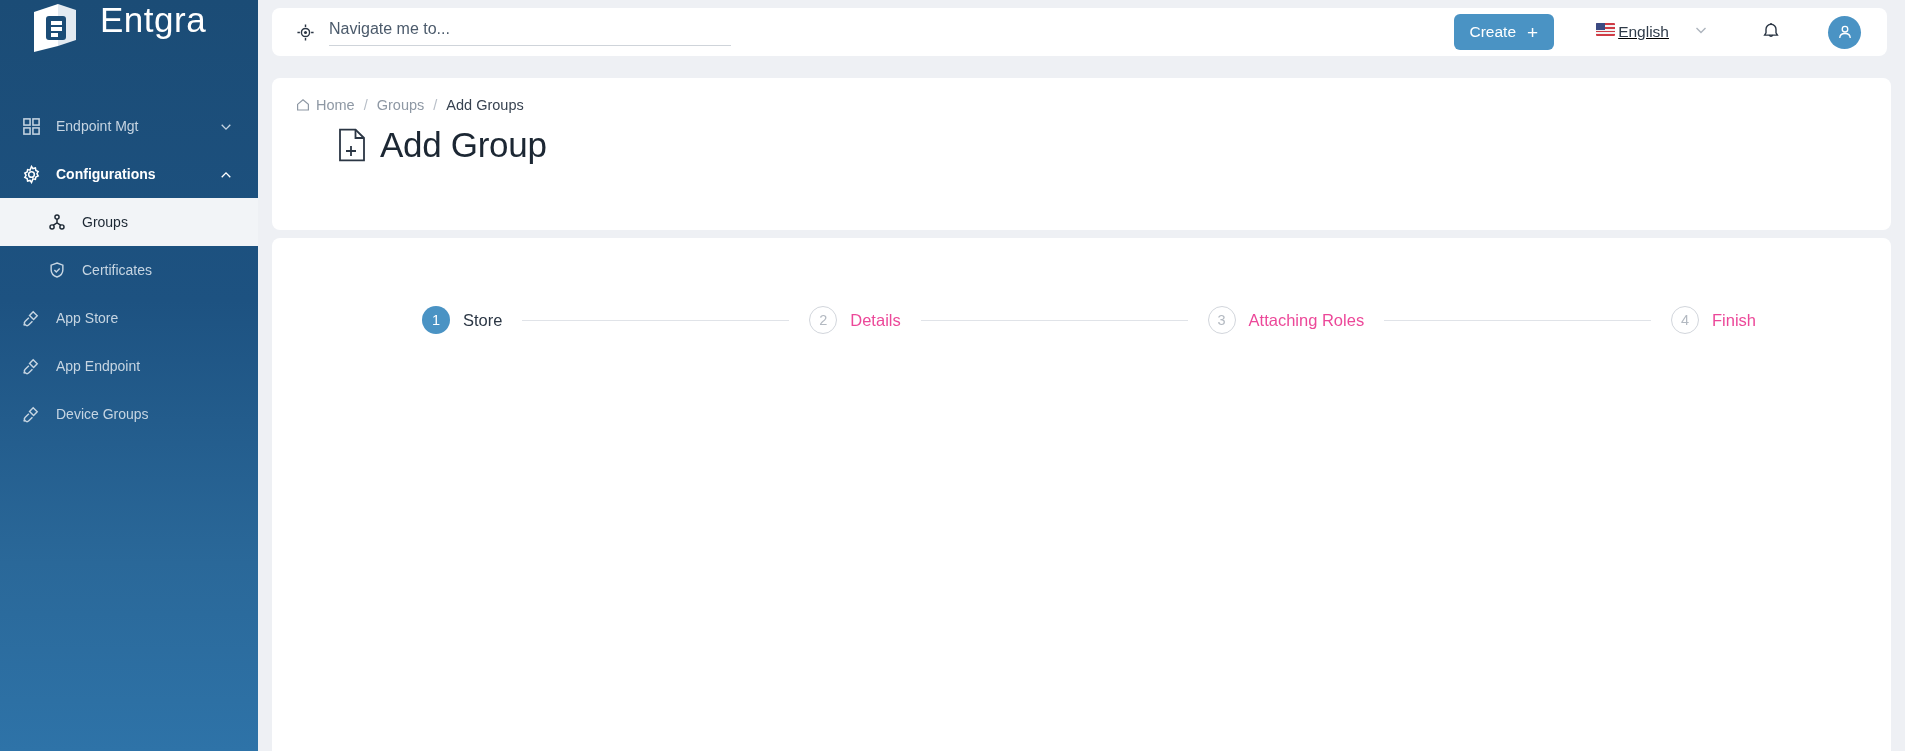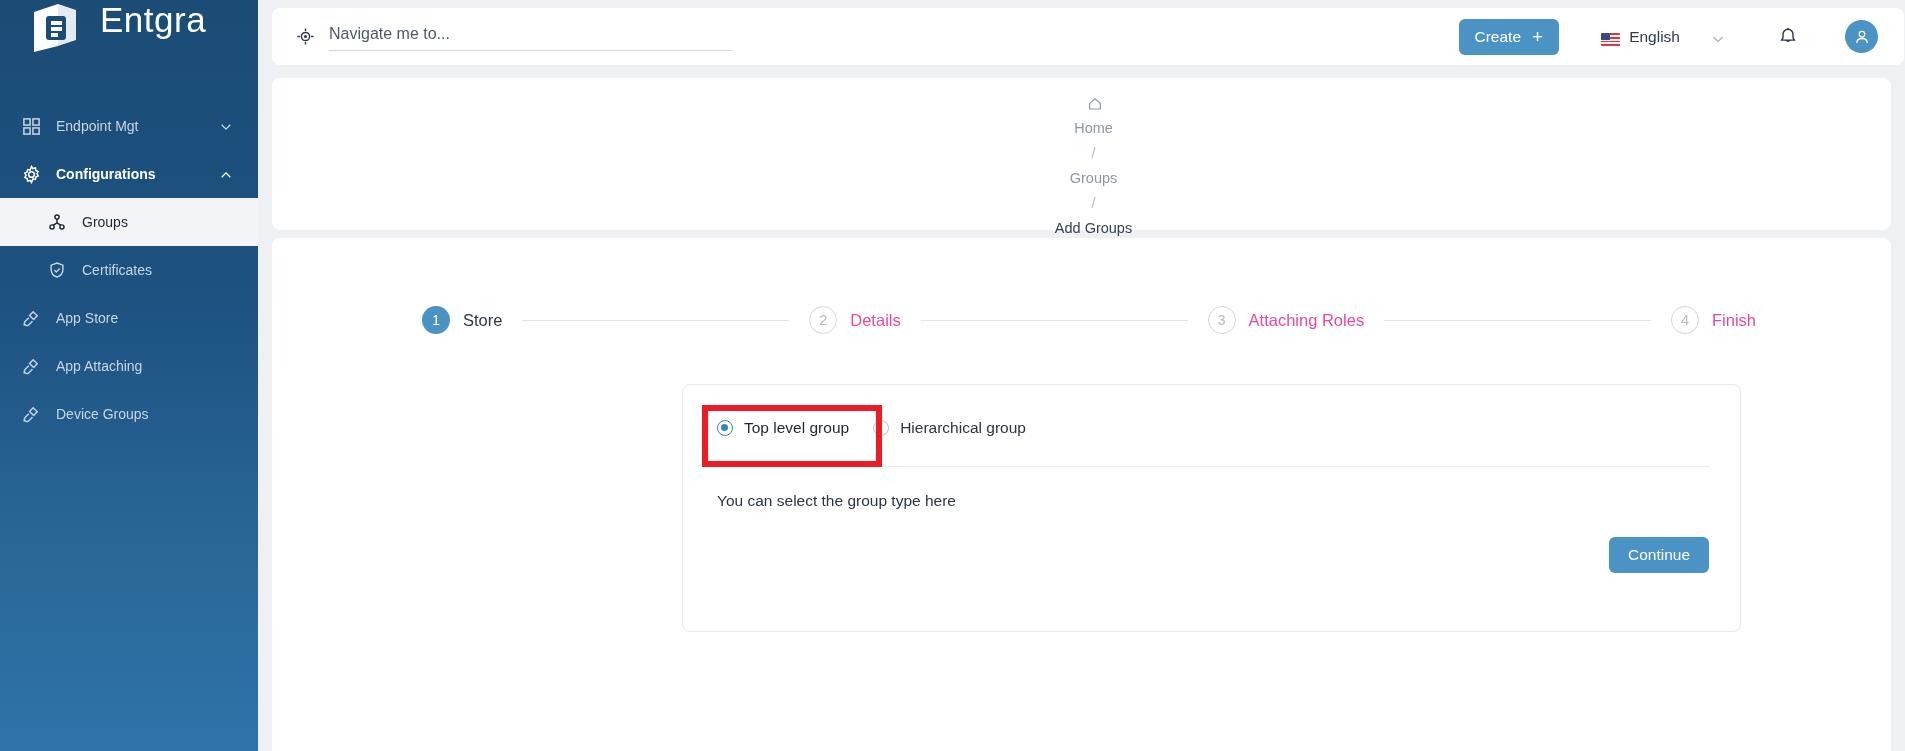--- a/index.html
+++ b/index.html
@@ -32,61 +32,61 @@
   .nav-item .chev { position: absolute; right: 26px; width: 12px; height: 12px; }
   .nav-item.active { background: #f2f4f7; color: #1c2733; }
   .nav-item.active .ico svg { stroke: #1c2733; }
   .nav-item .ico svg { stroke: #c6d5e2; fill: none; stroke-width: 1.6; }
   .nav-item.strong .ico svg { stroke: #ffffff; }
 
   
   .content { flex: 1; height: 751px; position: relative; background: #eef0f4; }
 
   .topbar {
-    position: absolute; left: 14px; top: 8px; right: 1px; height: 57px;
+    position: absolute; left: 14px; top: 8px; right: 18px; height: 48px;
     background: #ffffff; border-radius: 8px;
     display: flex; align-items: center; padding: 0 0 0 24px;
   }
   .nav-search { display: flex; align-items: center; gap: 14px; width: 435px; }
   .nav-search .target { width: 19px; height: 19px; flex: 0 0 19px; }
   .nav-input {
     flex: 1; border: none; border-bottom: 1px solid #cfd4da;
     outline: none; font-family: "Liberation Sans", sans-serif;
     font-size: 16px; color: #3a4654; padding: 2px 0 7px 0; background: transparent;
   }
   .nav-input::placeholder { color: #4b5a6b; }
   .topbar-right { margin-left: auto; display: flex; align-items: center; gap: 0; padding-right: 26px; }
   .create-btn {
     background: #4a93c4; color: #ffffff; border: none; border-radius: 6px;
     height: 36px; padding: 0 16px; font-size: 15.5px;
     font-family: "Liberation Sans", sans-serif; cursor: pointer;
     display: inline-flex; align-items: center; gap: 11px;
   }
   .create-btn .plus { font-size: 19px; line-height: 1; font-weight: 500; }
-  .lang { display: flex; align-items: flex-end; gap: 9px; margin-left: 42px; cursor: pointer; }
+  .lang { display: flex; align-items: flex-start; gap: 3px; margin-left: 42px; cursor: pointer; text-decoration: underline; }
   .flag {
     width: 19px; height: 13px; border-radius: 1px; flex: 0 0 19px;
     background:
       linear-gradient(180deg,#cf3b45 0 15%,#f2f2f2 15% 29%,#cf3b45 29% 44%,#f2f2f2 44% 58%,#cf3b45 58% 72%,#f2f2f2 72% 86%,#cf3b45 86% 100%);
     position: relative; overflow: hidden;
   }
   .flag::after { content:""; position:absolute; left:0; top:0; width:9px; height:7px; background:#3b4a82; }
   .lang-label { font-size: 15.5px; color: #2f3b49; }
   .lang-chev { width: 14px; height: 14px; margin-left: 22px; }
   .bell { margin-left: 52px; width: 22px; height: 22px; cursor: pointer; }
   .avatar {
     margin-left: 46px; width: 33px; height: 33px; border-radius: 50%;
     background: #4a93c4; display: flex; align-items: center; justify-content: center; cursor: pointer;
   }
 
   .headpanel {
     position: absolute; left: 14px; top: 78px; right: 14px; height: 152px;
     background: #ffffff; border-radius: 8px; padding: 19px 0 0 24px;
   }
-  .crumbs { display: flex; align-items: center; gap: 9px; font-size: 14.5px; flex-direction: column; }
+  .crumbs { display: flex; align-items: center; gap: 9px; font-size: 14.5px; }
   .crumbs .home-ico { width: 14px; height: 14px; margin-right: -3px; }
   .crumbs a { color: #8e98a4; text-decoration: none; cursor: pointer; }
   .crumbs .sep { color: #b7bec7; }
   .crumbs .cur { color: #374250; }
   .page-title {
     display: flex; align-items: center; gap: 14px;
     margin-top: 12px; padding-left: 42px;
   }
   .page-title .doc-ico { width: 28px; height: 34px; flex: 0 0 28px; }
   .page-title h1 { font-size: 35px; font-weight: 400; color: #1c2733; letter-spacing: -0.3px; }
@@ -239,21 +239,21 @@
       </div>
 
       <div class="nav-item top">
         <span class="ico">
           <svg viewBox="0 0 20 20" width="18" height="18">
               <path d="M12.4 3.1 l4.5 4.5 -4 4 -4.5-4.5z"></path>
               <path d="M7.6 9.6 l-4 4 a2.8 2.8 0 004 4 l4-4"></path>
               <path d="M3.2 16.8 L1.8 18.2"></path>
             </svg>
         </span>
-        <span>App Attaching</span>
+        <span>App Endpoint</span>
       </div>
 
       <div class="nav-item top">
         <span class="ico">
           <svg viewBox="0 0 20 20" width="18" height="18">
               <path d="M12.4 3.1 l4.5 4.5 -4 4 -4.5-4.5z"></path>
               <path d="M7.6 9.6 l-4 4 a2.8 2.8 0 004 4 l4-4"></path>
               <path d="M3.2 16.8 L1.8 18.2"></path>
             </svg>
         </span>
@@ -325,20 +325,21 @@
       </div>
 
       <div class="page-title">
         <span class="doc-ico">
           <svg viewBox="0 0 28 34" width="28" height="34" fill="none" stroke="#2b3644" stroke-width="1.8">
             <path d="M2 1.6 h15.5 L26 10 v22.4 H2z"></path>
             <path d="M17.5 1.6 V10 H26"></path>
             <path d="M8 23 h10 M13 18 v10"></path>
           </svg>
         </span>
+        <h1>Add Group</h1>
       </div>
     </div>
 
     <div class="mainpanel">
 
       <div class="stepper">
 
         <div class="step done">
           <span class="bubble">1</span>
           <span class="slabel">Store</span>
@@ -356,39 +357,16 @@
           <span class="slabel">Attaching Roles</span>
         </div>
         <div class="step-line"></div>
 
         <div class="step todo">
           <span class="bubble">4</span>
           <span class="slabel">Finish</span>
         </div>
       </div>
 
-      <div class="card">
-
-        <div class="radio-row">
-          <label class="radio-opt sel">
-            <span class="rd"></span>
-            <span class="rlabel">Top level group</span>
-          </label>
-          <label class="radio-opt">
-            <span class="rd"></span>
-            <span class="rlabel">Hierarchical group</span>
-          </label>
-        </div>
-
-        <div class="red-box"></div>
-
-        <div class="divider"></div>
-
-        <div class="helper">You can select the group type here</div>
-
-        <div class="continue-wrap">
-          <button class="continue-btn">Continue</button>
-        </div>
-      </div>
 
     </div>
   </main>
 </div>
 
 </body></html>

